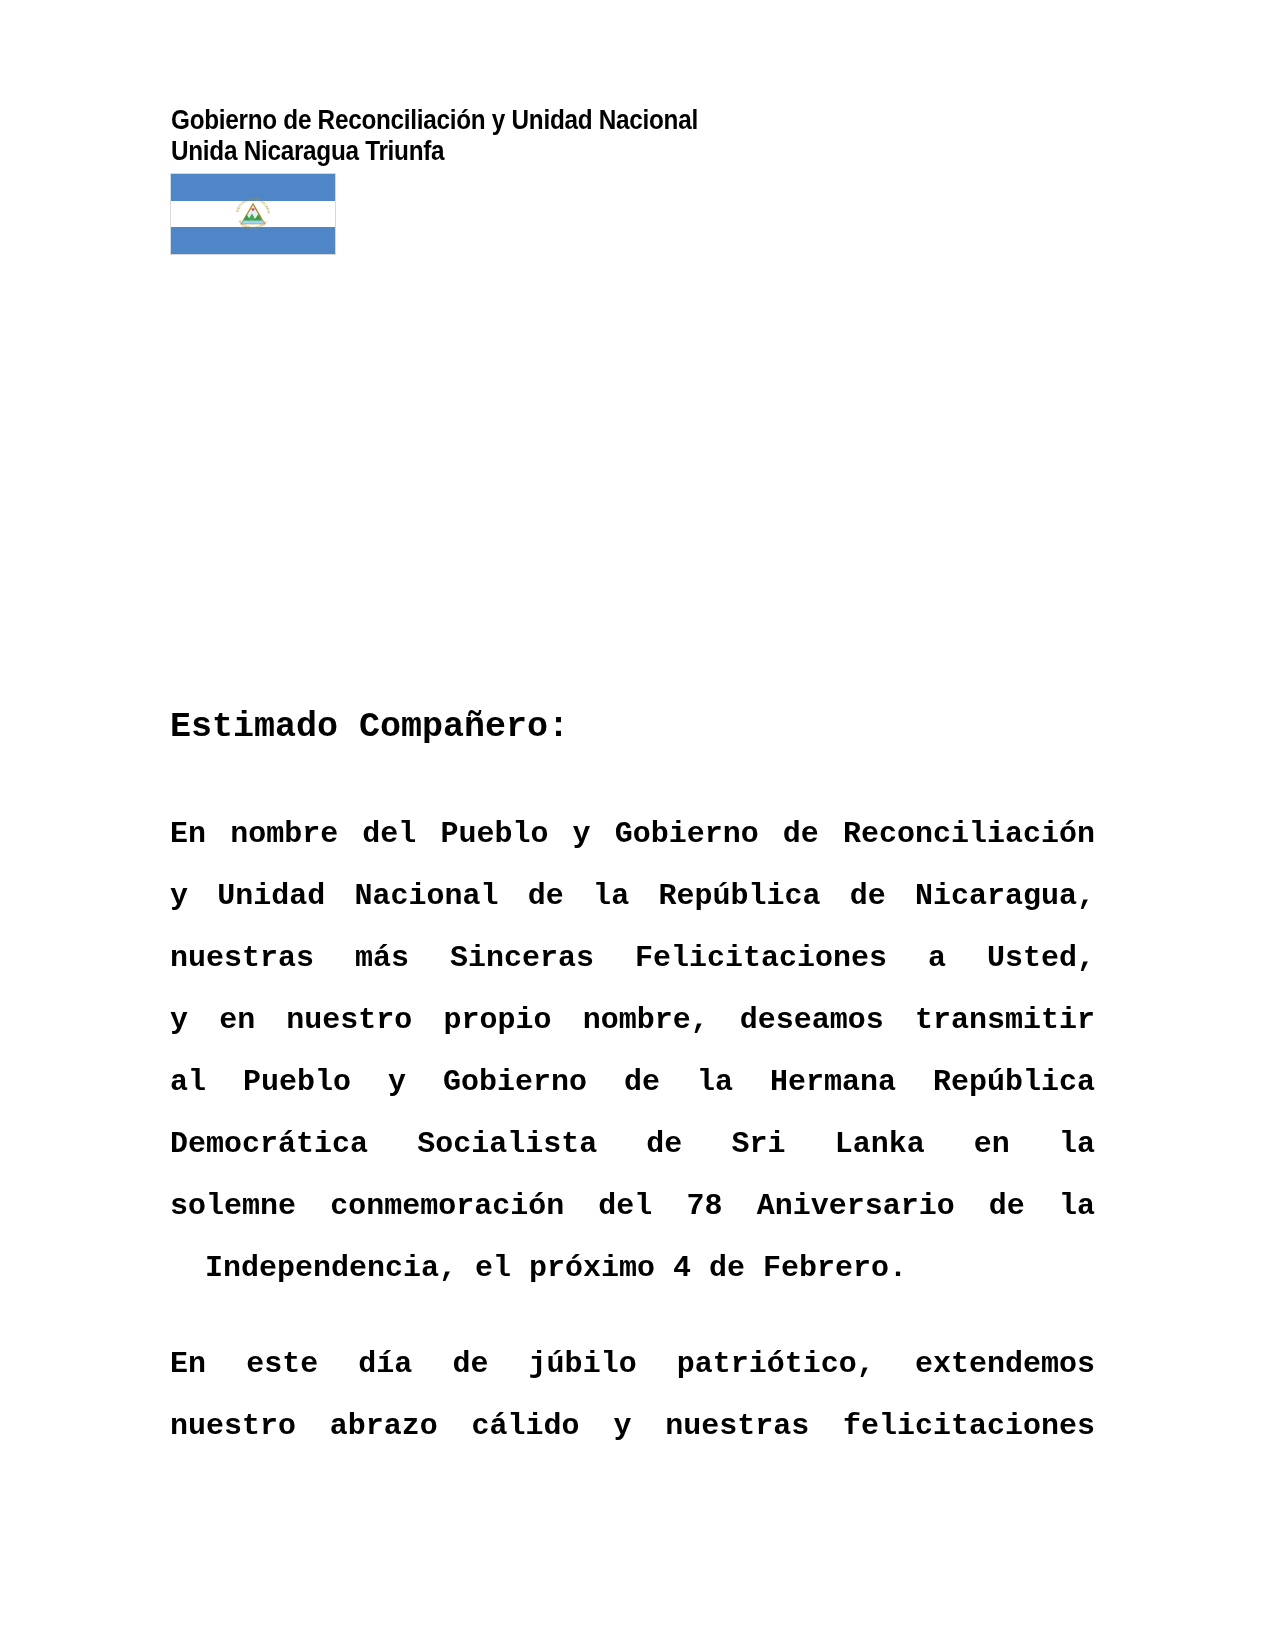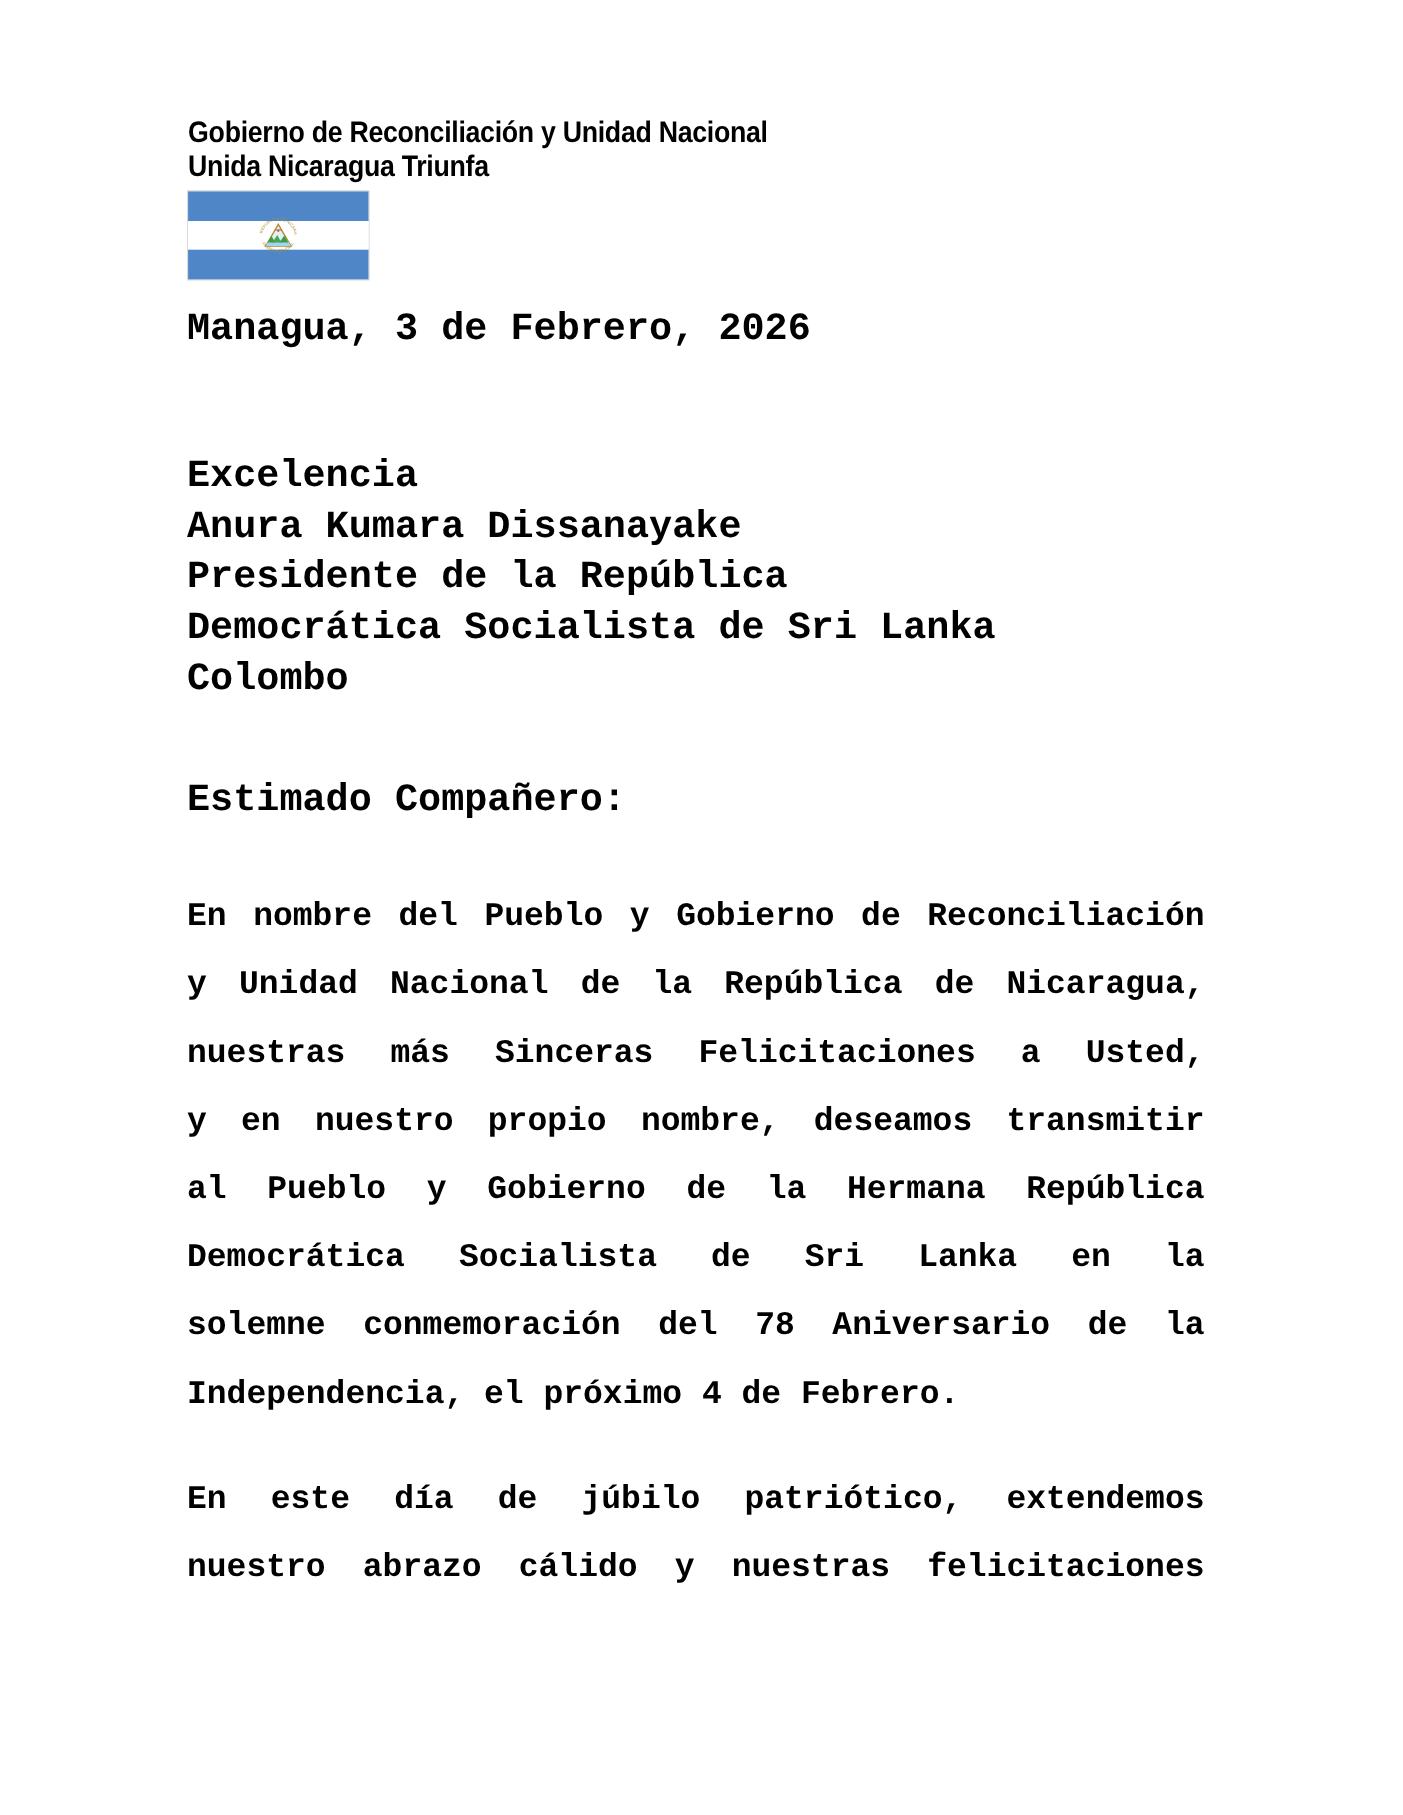--- a/index.html
+++ b/index.html
@@ -83,20 +83,21 @@
   }
   .para-1 { top: 803px; }
   .para-2 { top: 1333px; }
   .jline {
     text-align: justify;
     text-align-last: justify;
   }
   .jline.last {
     text-align: center;
     text-align-last: left;
+    margin-left: 35px;
   }
   .plain .jline {
     text-align: left;
     text-align-last: left;
   }
 </style>
 </head>
 <body>
 
 <div class="page">
@@ -131,23 +132,21 @@
           <path d="M12 31 L17 24 L21 31 Z" fill="#3F9B43"></path>
           <path d="M18 31 L23 23.5 L27 31 Z" fill="#48A64C"></path>
           <path d="M25 31 L30 24 L34 31 Z" fill="#3F9B43"></path>
           <path d="M16.5 23.5 A 8 8 0 0 1 31.5 23.5" fill="none" stroke="#E25B4A" stroke-width="1"></path>
           <circle cx="24" cy="19.5" r="1.1" fill="#D2433A"></circle>
         </g>
       </svg>
     </div>
   </div>
 
-  <div class="mono date-line">Managua, 3 de Febrero, 2026</div>
 
-  <div class="mono recipient plain"><div class="jline">Excelencia</div><div class="jline">Anura Kumara Dissanayake</div><div class="jline">Presidente de la República</div><div class="jline">Democrática Socialista de Sri Lanka</div><div class="jline">Colombo</div></div>
 
   <div class="mono salutation">Estimado Compañero:</div>
 
   <div class="body-para para-1">
       <div class="jline">En nombre del Pueblo y Gobierno de Reconciliación</div>
       <div class="jline">y Unidad Nacional de la República de Nicaragua,</div>
       <div class="jline">nuestras más Sinceras Felicitaciones a Usted,</div>
       <div class="jline">y en nuestro propio nombre, deseamos transmitir</div>
       <div class="jline">al Pueblo y Gobierno de la Hermana República</div>
       <div class="jline">Democrática Socialista de Sri Lanka en la</div>

